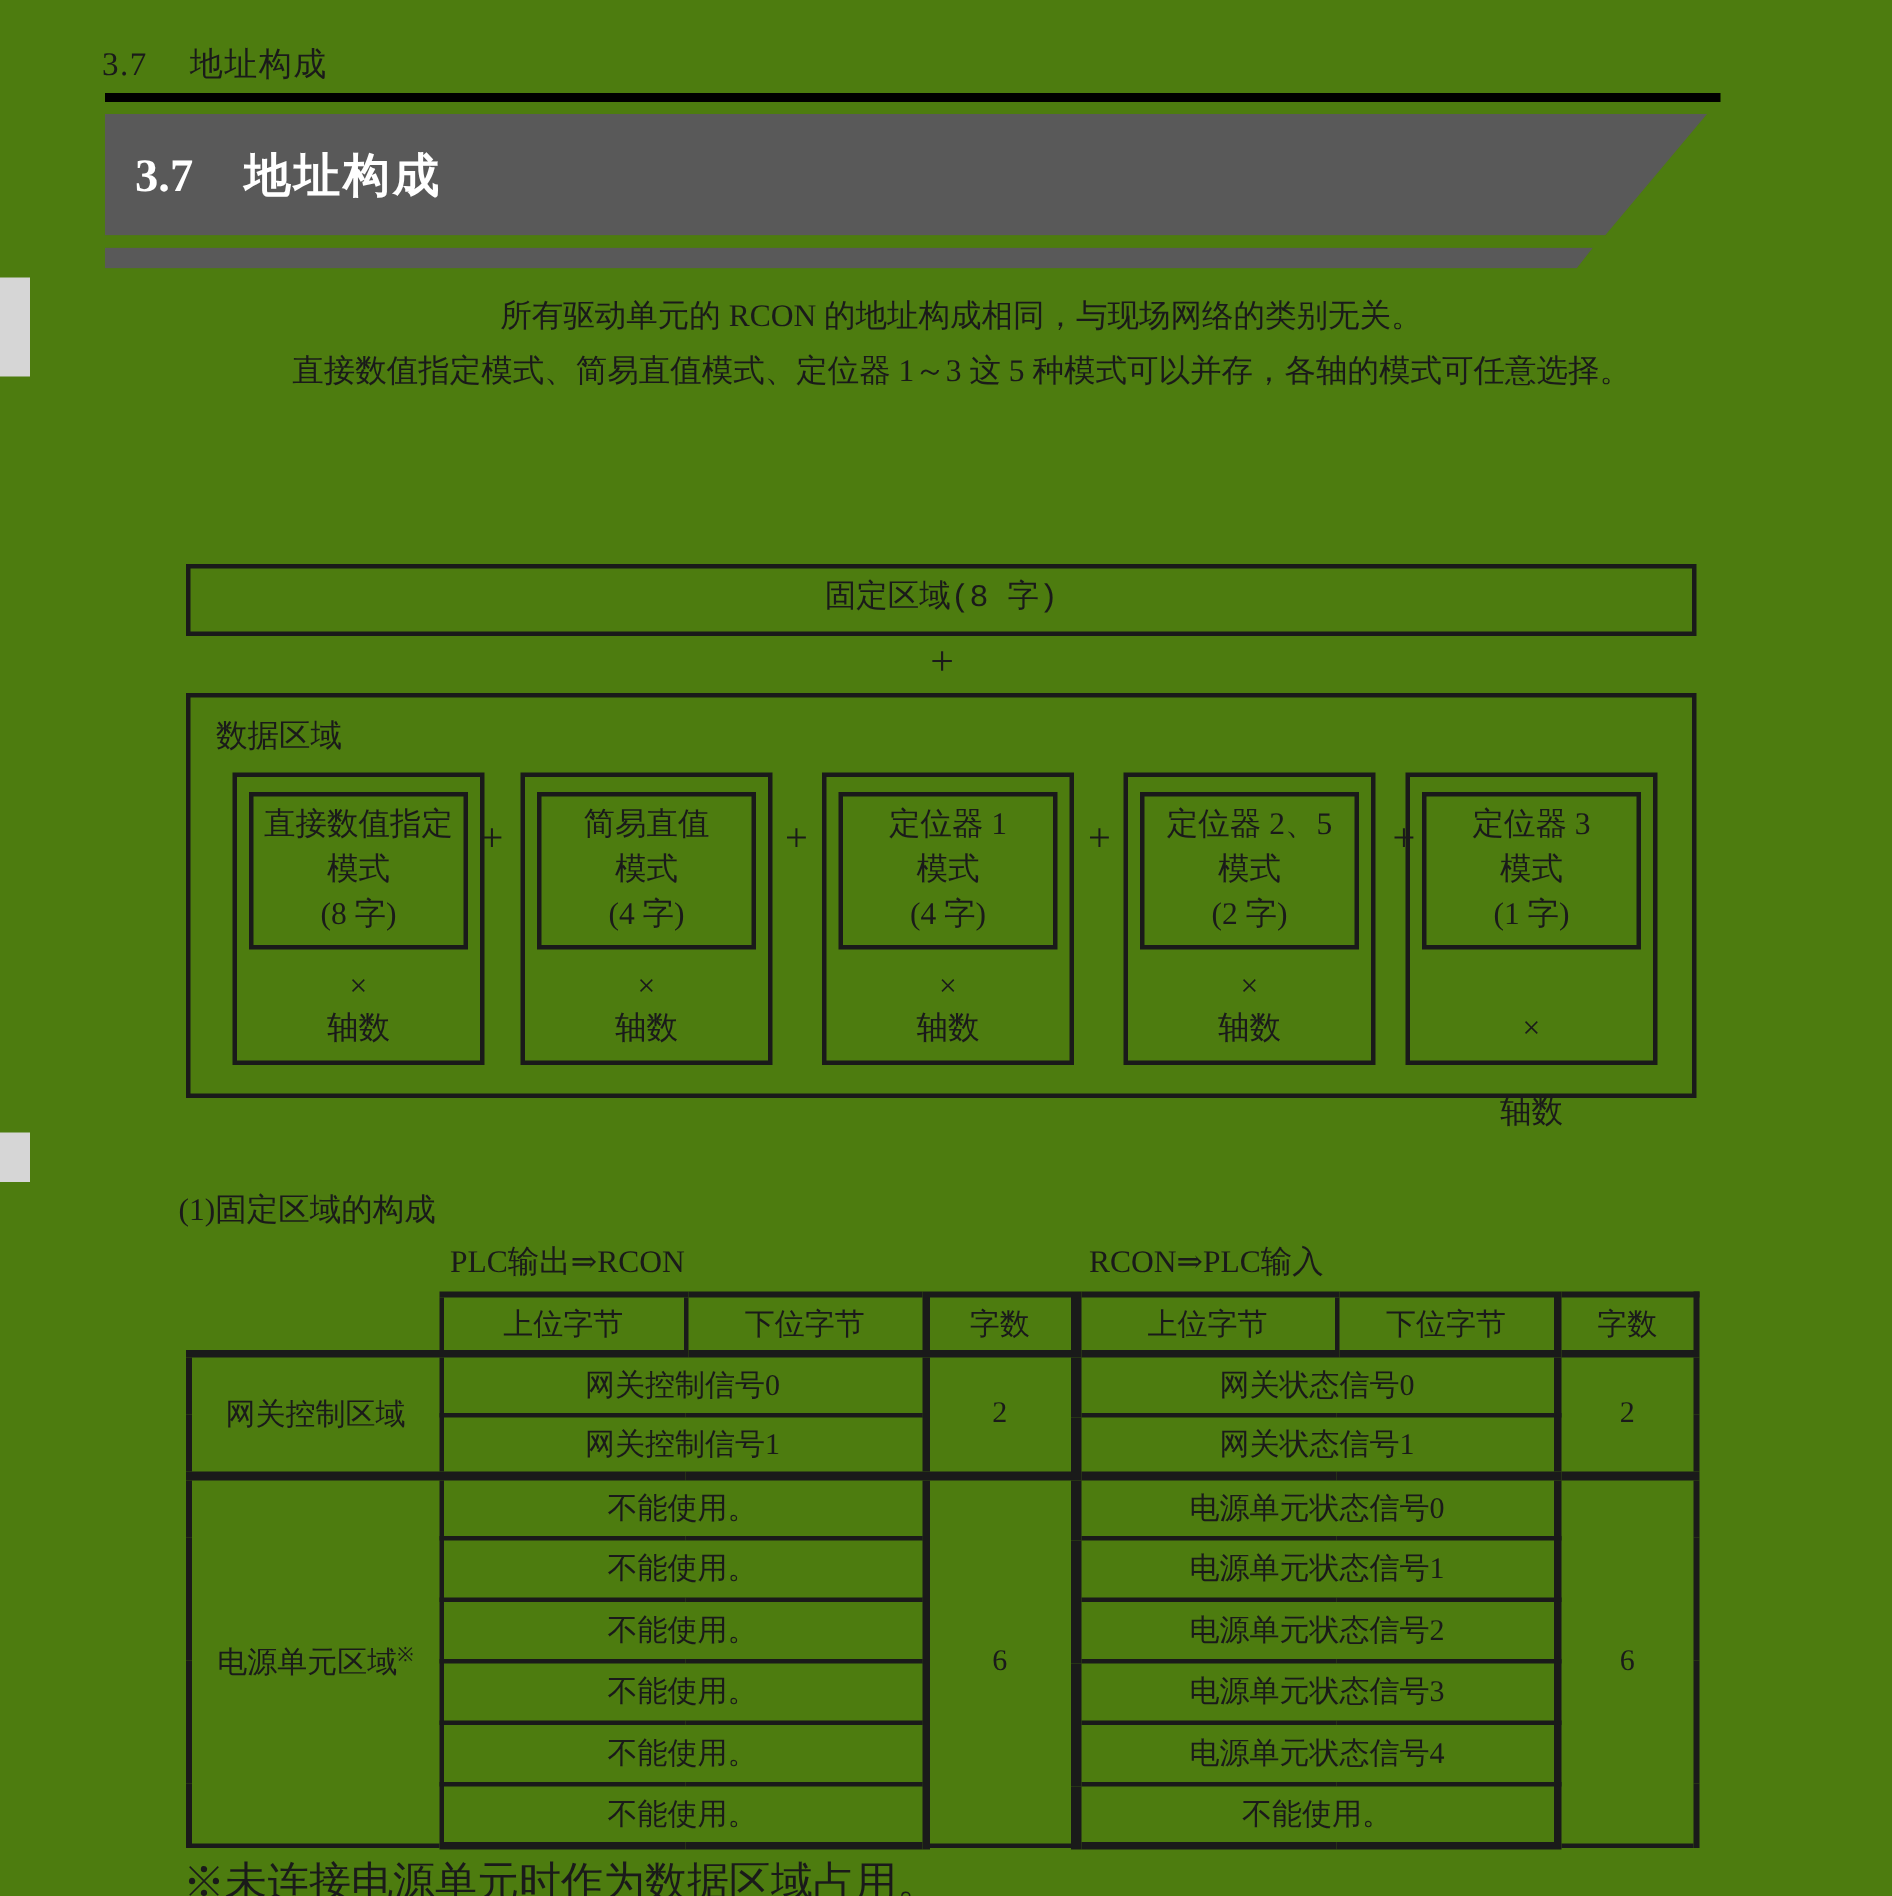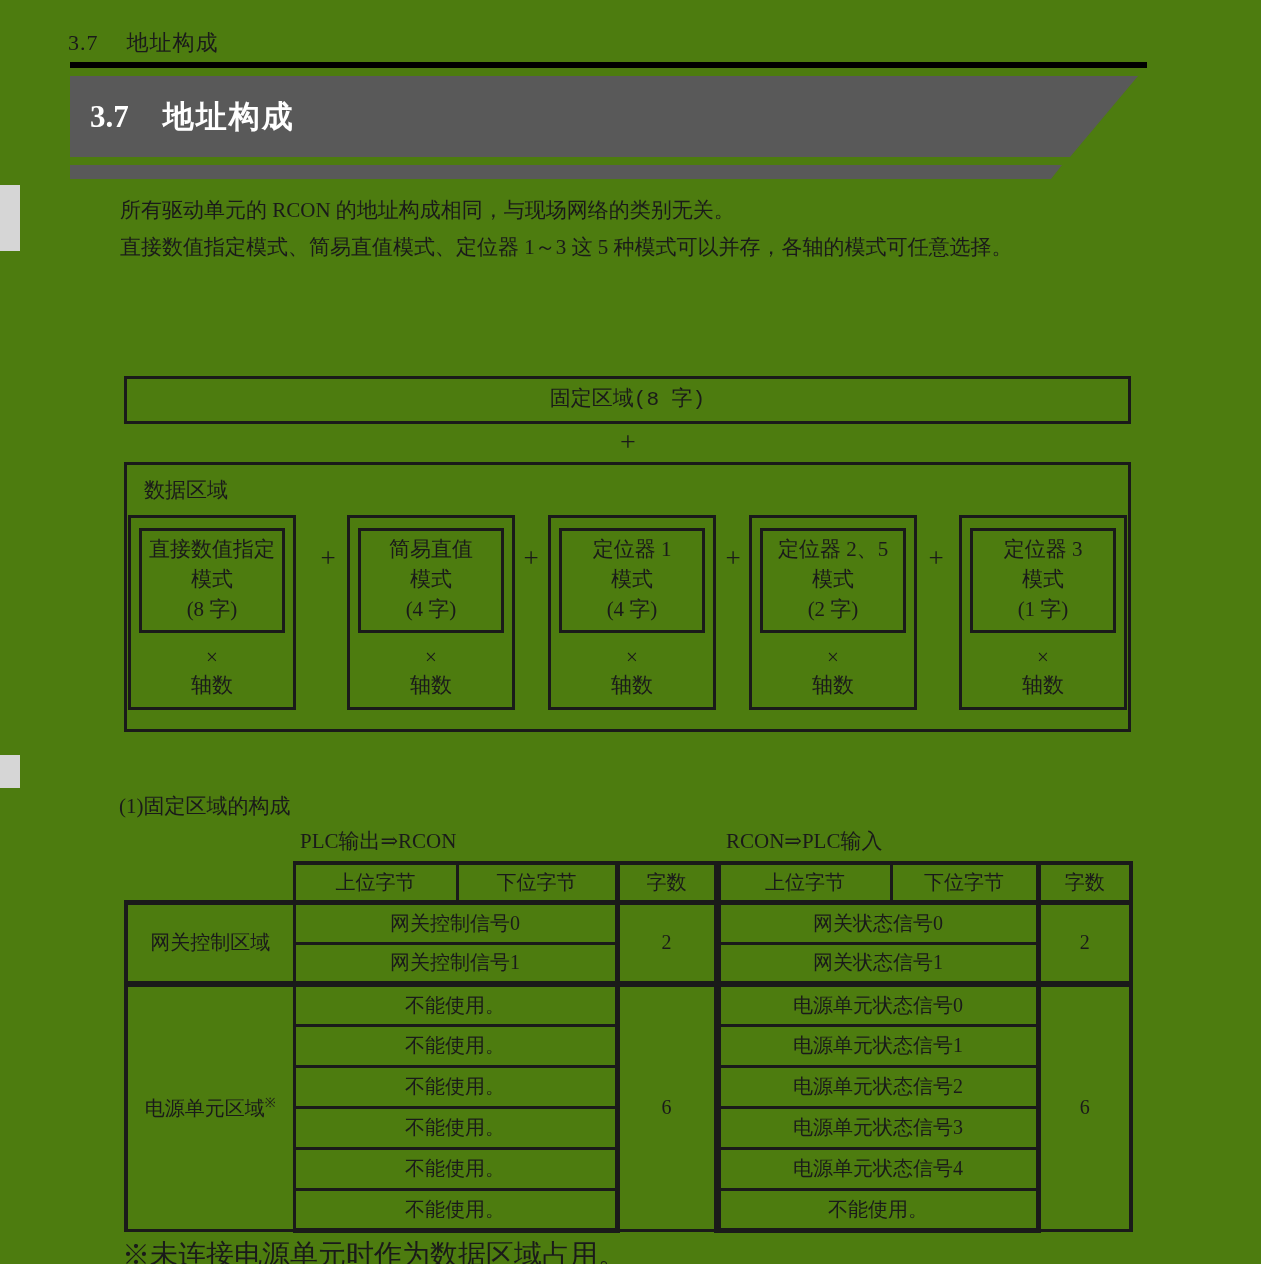--- a/index.html
+++ b/index.html
@@ -52,21 +52,21 @@
   
   .side-tab { position: absolute; left: 0; width: 20px; background: #d6d6d6; }
   .side-tab.t1 { top: 185px; height: 66px; }
   .side-tab.t2 { top: 755px; height: 33px; }
 
   
   .body-text {
     position: absolute; left: 120px; top: 192px; width: 1042px;
     font-size: 21px; line-height: 37px;
   }
-  .body-text p { margin: 0; }
+  .body-text p { margin: 0; text-align: center; }
 
   
   .fixed-box {
     position: absolute; left: 124px; top: 376px;
     width: 1007px; height: 48px;
     border: 3px solid #1a1a1a;
     text-align: center; font-size: 21px; line-height: 42px; font-family: Liberation Mono, monospace;
   }
   .plus-main {
     position: absolute; left: 612px; top: 426px; width: 32px;
@@ -92,22 +92,22 @@
     border: 3px solid #1a1a1a;
     padding: 3px 0 6px 0;
     text-align: center; font-size: 21px; line-height: 30px;
   }
   .mode-mult { margin-top: 12px; font-size: 21px; line-height: 24px; }
   .mode-axes { margin-top: 3px; font-size: 21px; line-height: 26px; }
   .mode-plus {
     position: absolute; top: 78px; width: 30px;
     text-align: center; font-size: 27px;
   }
-  .mb1 { left: 1px; }  .mb2 { left: 220px; }  .mb3 { left: 421px; }
-  .mb4 { left: 622px; } .mb5 { left: 832px; }
+  .mb1 { left: 28px; }  .mb2 { left: 220px; }  .mb3 { left: 421px; }
+  .mb4 { left: 622px; } .mb5 { left: 810px; gap: 28px; }
   .mp1 { left: 186px; } .mp2 { left: 389px; } .mp3 { left: 591px; } .mp4 { left: 794px; }
 
   
   .sub-heading { position: absolute; left: 119px; top: 792px; font-size: 21px; }
   .cap-left  { position: absolute; left: 300px; top: 827px; font-size: 21px; }
   .cap-right { position: absolute; left: 726px; top: 827px; font-size: 21px; }
 
   
   .fixed-table {
     position: absolute; left: 124px; top: 861px;

